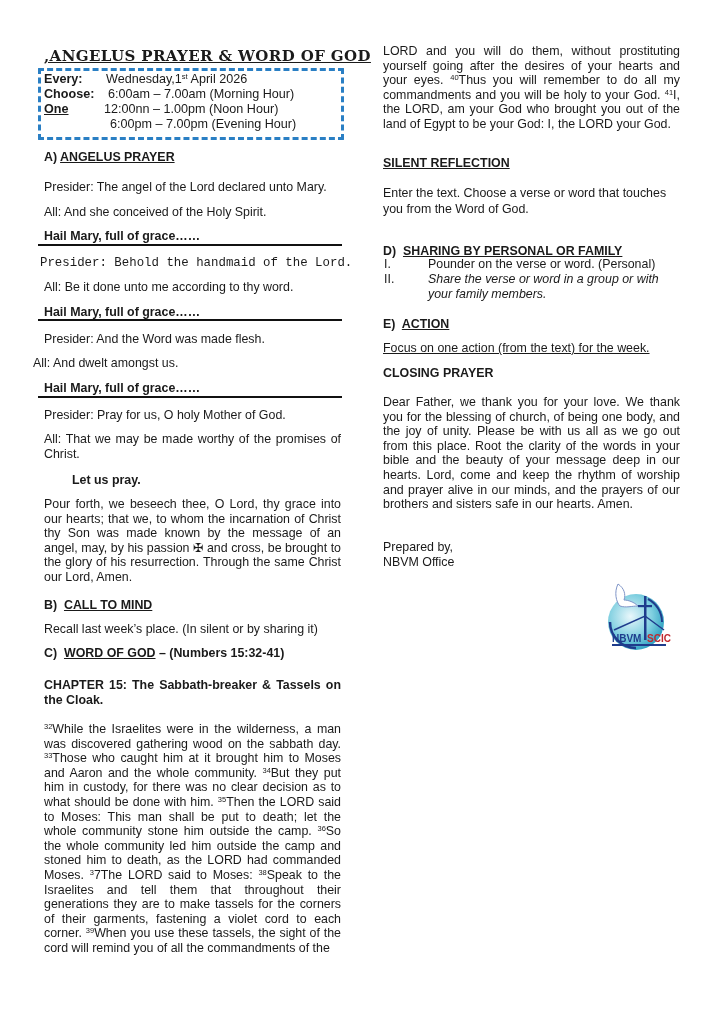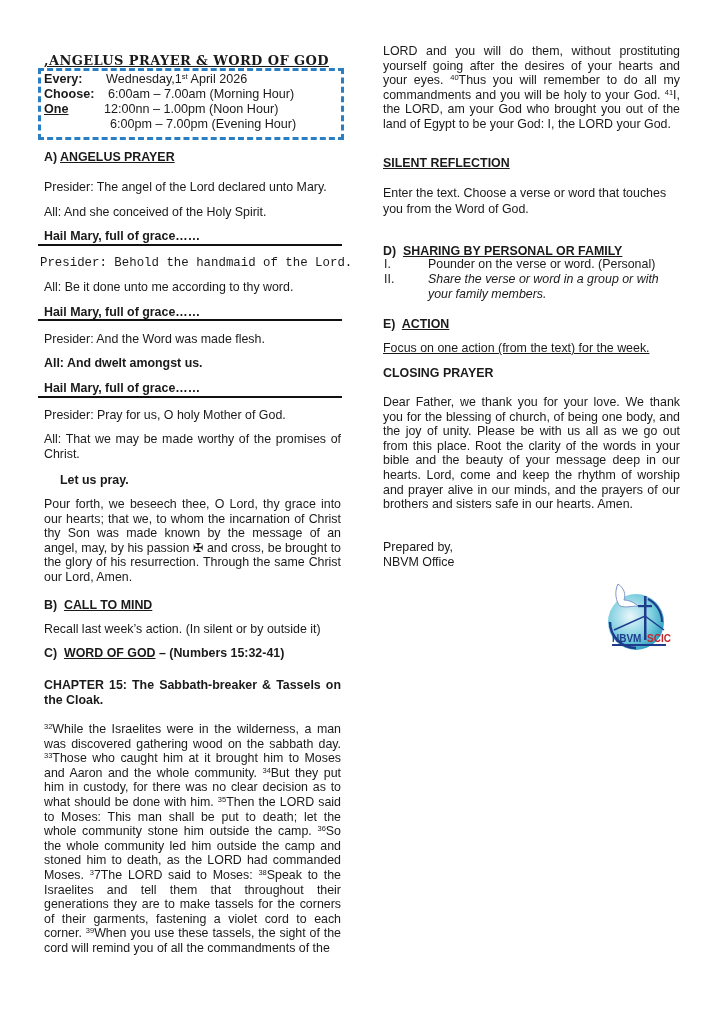--- a/index.html
+++ b/index.html
@@ -1,21 +1,21 @@
 <!DOCTYPE html>
 <html><head>
 <meta charset="utf-8">
 <style>
   html, body { margin: 0; padding: 0; background: #ffffff; }
   body { width: 724px; height: 1024px; position: relative; overflow: hidden;
          font-family: "Liberation Sans", sans-serif; color: #1a1a1a; font-size: 12.4px; }
   .abs { position: absolute; }
   .just { text-align: justify; line-height: 14.6px; }
-  .title { font-family: "DejaVu Serif", serif; font-weight: bold; font-size: 13px;
-           text-decoration: underline; letter-spacing: 0.4px; margin-top: 6px; }
+  .title { font-family: "DejaVu Serif", serif; font-weight: bold; font-size: 15px;
+           text-decoration: underline; letter-spacing: 0.4px; }
   .box { position: absolute; left: 38px; top: 68px; width: 300px; height: 66px;
          border: 3px dashed #2a7fc4; border-radius: 1px; }
   .box-row { position: absolute; font-size: 12.6px; white-space: nowrap; }
   .lab { font-weight: bold; display: inline-block; }
   .h { font-weight: bold; }
   .u { text-decoration: underline; }
   .rule { position: absolute; left: 38px; width: 304px; height: 2px; background: #111; }
   sup { font-size: 7.5px; line-height: 0; vertical-align: 4px; }
   .li { position: absolute; font-size: 12.4px; line-height: 14.5px; }
 </style>
@@ -40,31 +40,31 @@
 
 <div class="abs" style="left:44px; top:180px;">Presider: The angel of the Lord declared unto Mary.</div>
 <div class="abs" style="left:44px; top:205px;">All: And she conceived of the Holy Spirit.</div>
 <div class="abs h" style="left:44px; top:229px;">Hail Mary, full of grace……</div>
 <div class="rule" style="top:244px;"></div>
 <div class="abs" style="left:40px; top:256px;font-family:Liberation Mono, monospace;">Presider: Behold the handmaid of the Lord.</div>
 <div class="abs" style="left:44px; top:280px;">All: Be it done unto me according to thy word.</div>
 <div class="abs h" style="left:44px; top:305px;">Hail Mary, full of grace……</div>
 <div class="rule" style="top:319px;"></div>
 <div class="abs" style="left:44px; top:332px;">Presider: And the Word was made flesh.</div>
-<div class="abs" style="left:44px; top:356px;font-weight:bold;">All: And dwelt amongst us.</div>
+<div class="abs" style="left:33px; top:356px;">All: And dwelt amongst us.</div>
 <div class="abs h" style="left:44px; top:381px;">Hail Mary, full of grace……</div>
 <div class="rule" style="top:396px;"></div>
 <div class="abs" style="left:44px; top:408px;">Presider: Pray for us, O holy Mother of God.</div>
 <div class="abs just" style="left:44px; top:432px; width:297px;">All: That we may be made worthy of the promises of Christ.</div>
 
-<div class="abs h" style="left:40px; top:473px;padding-left:20px;">Let us pray.</div>
+<div class="abs h" style="left:52px; top:473px;padding-left:20px;">Let us pray.</div>
 <div class="abs just" style="left:44px; top:497px; width:297px;">Pour forth, we beseech thee, O Lord, thy grace into our hearts; that we, to whom the incarnation of Christ thy Son was made known by the message of an angel, may, by his passion ✠ and cross, be brought to the glory of his resurrection. Through the same Christ our Lord, Amen.</div>
 
 <div class="abs h" style="left:44px; top:598px;"><span style="white-space:pre;">B)  </span><span class="u">CALL TO MIND</span></div>
-<div class="abs" style="left:44px; top:622px;">Recall last week’s action. (In silent or by outside it)</div>
+<div class="abs" style="left:44px; top:622px;">Recall last week’s place. (In silent or by sharing it)</div>
 
 <div class="abs h" style="left:44px; top:646px;"><span style="white-space:pre;">C)  </span><span class="u">WORD OF GOD</span><span> – (Numbers 15:32-41)</span></div>
 
 <div class="abs h just" style="left:44px; top:678px; width:297px; line-height:15px;">CHAPTER 15: The Sabbath-breaker &amp; Tassels on the Cloak.</div>
 
 <div class="abs just" style="left:44px; top:722px; width:297px;">
   <sup>32</sup><span>While the Israelites were in the wilderness, a man was discovered gathering wood on the sabbath day. </span><sup>33</sup><span>Those who caught him at it brought him to Moses and Aaron and the whole community. </span><sup>34</sup><span>But they put him in custody, for there was no clear decision as to what should be done with him. </span><sup>35</sup><span>Then the LORD said to Moses: This man shall be put to death; let the whole community stone him outside the camp. </span><sup>36</sup><span>So the whole community led him outside the camp and stoned him to death, as the LORD had commanded Moses. </span><sup>3</sup><span>7The LORD said to Moses: </span><sup>38</sup><span>Speak to the Israelites and tell them that throughout their generations they are to make tassels for the corners of their garments, fastening a violet cord to each corner. </span><sup>39</sup><span>When you use these tassels, the sight of the cord will remind you of all the commandments of the</span>
 </div>
 
 <div class="abs just" style="left:383px; top:44px; width:297px;">

